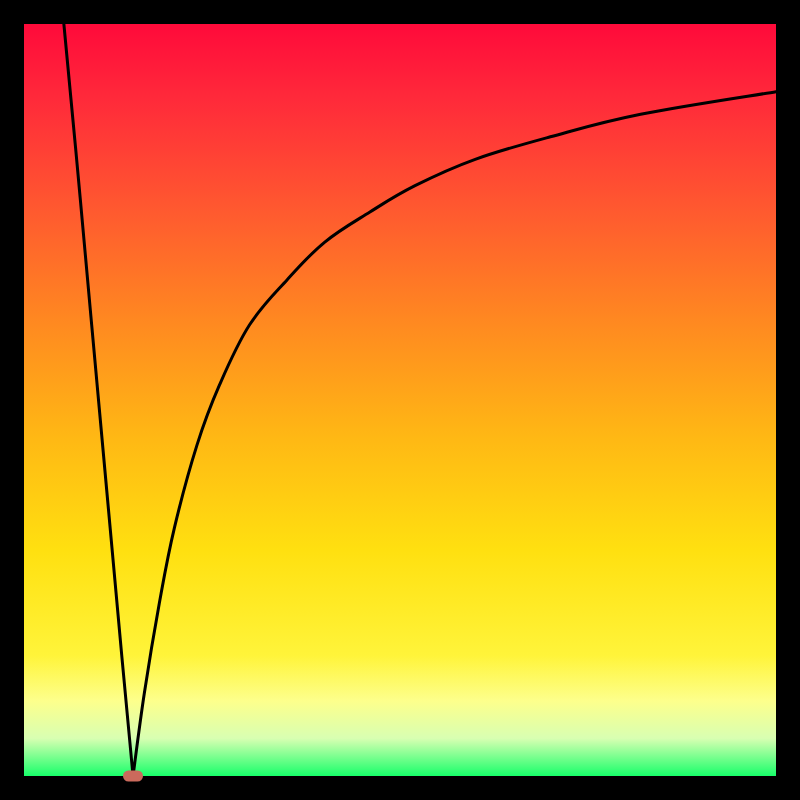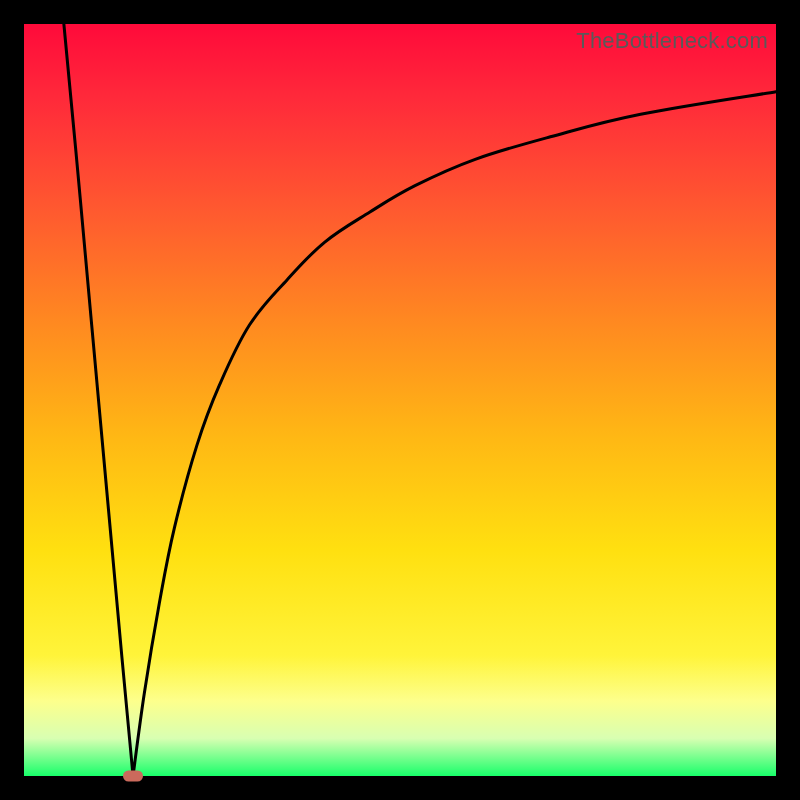--- a/index.html
+++ b/index.html
@@ -63,21 +63,20 @@
     border-radius: 6px;
     background: #cb6a5c;
     transform: translate(-50%, -50%);
   }
 </style>
 </head>
 <body>
 
 <div class="frame">
   <div class="plot">
-    <div class="watermark">TheBottleneck.com</div>
 
     <svg class="curve" viewBox="0 0 752 752" preserveAspectRatio="none">
 
       <path id="curve-path" fill="none" stroke="#000" stroke-width="3" stroke-linecap="round" stroke-linejoin="round" d="M 39.86 0.00 C 42.16 24.36, 47.63 81.22, 52.64 135.36 C 57.65 189.50, 62.27 241.24, 67.68 300.80 C 73.09 360.36, 77.31 406.68, 82.72 466.24 C 88.13 525.80, 93.02 580.24, 97.76 631.68 C 102.50 683.12, 107.01 730.34, 109.04 752.00 L 109.04 752.00 C 111.07 737.11, 115.58 700.41, 120.32 669.28 C 125.06 638.15, 129.95 608.82, 135.36 579.04 C 140.77 549.26, 143.63 532.27, 150.40 503.84 C 157.17 475.41, 164.84 446.84, 172.96 421.12 C 181.08 395.40, 186.04 382.62, 195.52 360.96 C 205.00 339.30, 213.42 319.75, 225.60 300.80 C 237.78 281.85, 249.66 270.57, 263.20 255.68 C 276.74 240.79, 285.91 230.26, 300.80 218.08 C 315.69 205.90, 329.68 198.15, 345.92 188.00 C 362.16 177.85, 372.09 171.16, 391.04 161.68 C 409.99 152.20, 426.84 144.16, 451.20 135.36 C 475.56 126.56, 496.62 120.92, 526.40 112.80 C 556.18 104.68, 576.03 98.36, 616.64 90.24 C 657.25 82.12, 727.64 71.74, 752.00 67.68"></path>
     </svg>
 
     <div id="min-marker" class="marker" style="left: 109.04px; top: 752px;"></div>
   </div>
 </div>
 

